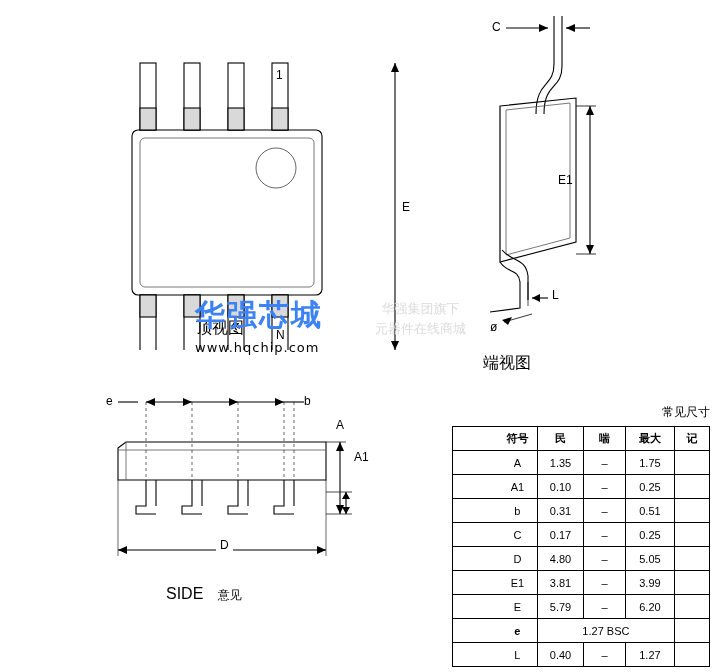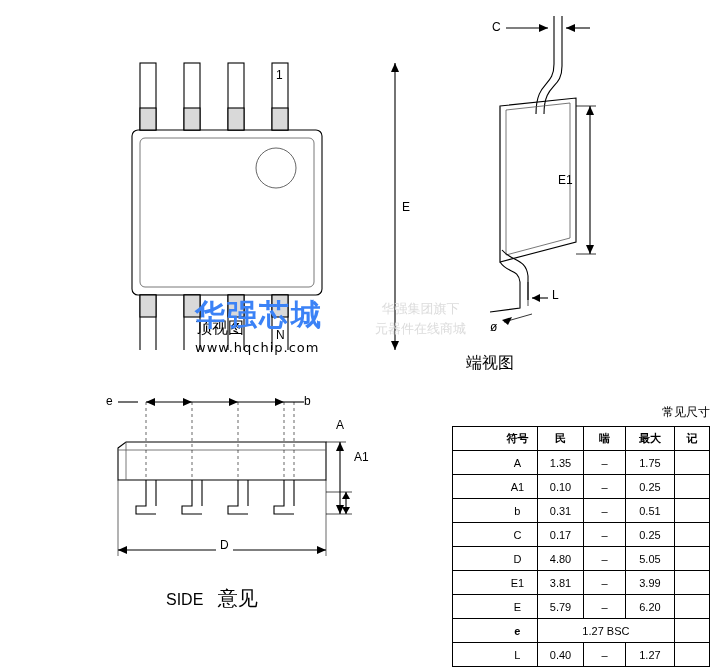--- a/index.html
+++ b/index.html
@@ -122,21 +122,21 @@
 
       <line x1="34" y1="312" x2="62" y2="304" stroke-width="0.8"></line>
       <path d="M32 310 l10 -3 l-4 8 z" fill="#000" stroke="none"></path>
     </g>
   </svg>
   <div class="abs dim" style="left:22px;top:10px;">C</div>
   <div class="abs dim" style="left:88px;top:163px;">E1</div>
   <div class="abs dim" style="left:82px;top:278px;">L</div>
   <div class="abs dim" style="left:20px;top:310px;">ø</div>
 </div>
-<div class="abs cap cn" style="left:466px;top:353px;">端视图</div>
+<div class="abs cap cn" style="left:483px;top:353px;">端视图</div>
 
 <div class="abs" id="watermark">
   <div class="wm-main">华强芯城</div>
   <div class="wm-sub">www.hqchip.com</div>
   <div class="wm-right">
     <div>华强集团旗下</div>
     <div>元器件在线商城</div>
   </div>
 </div>
 
@@ -195,21 +195,21 @@
     </g>
   </svg>
   <div class="abs dim" style="left:16px;top:14px;">e</div>
   <div class="abs dim" style="left:214px;top:14px;">b</div>
   <div class="abs dim" style="left:246px;top:38px;">A</div>
   <div class="abs dim" style="left:264px;top:70px;">A1</div>
   <div class="abs dim" style="left:126px;top:158px;background:#fff;padding:0 4px;">D</div>
 </div>
 <div class="abs" style="left:166px;top:585px;">
   <span class="cap" style="font-size:16px;">SIDE</span>
-  <span class="cap cn" style="font-size:20px;margin-left:10px;">意见</span>
+  <span class="cap cn" style="font-size:12px;margin-left:10px;">意见</span>
 </div>
 
 <div class="abs" style="left:452px;top:404px;width:258px;">
   <div class="tbl-title cn" style="font-weight:normal;">常见尺寸</div>
   <table class="dimtable" style="margin-top:5px;">
     <thead>
       <tr>
         <th class="c-sym cn">符号</th>
         <th class="c-min cn">民</th>
         <th class="c-nom cn">喘</th>

